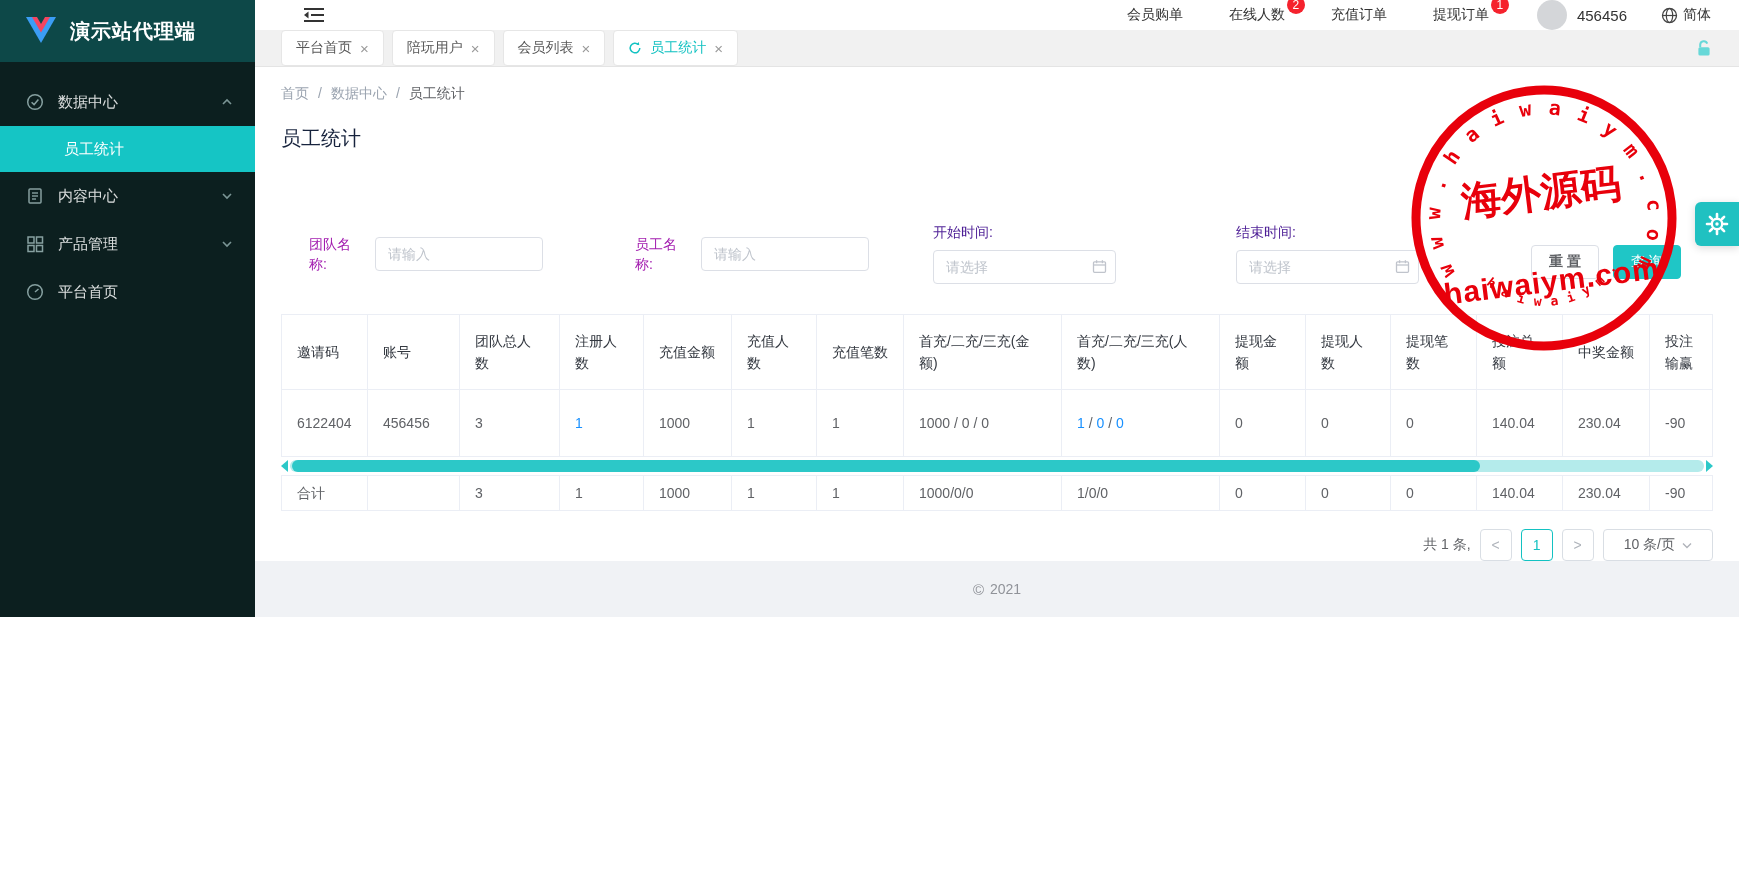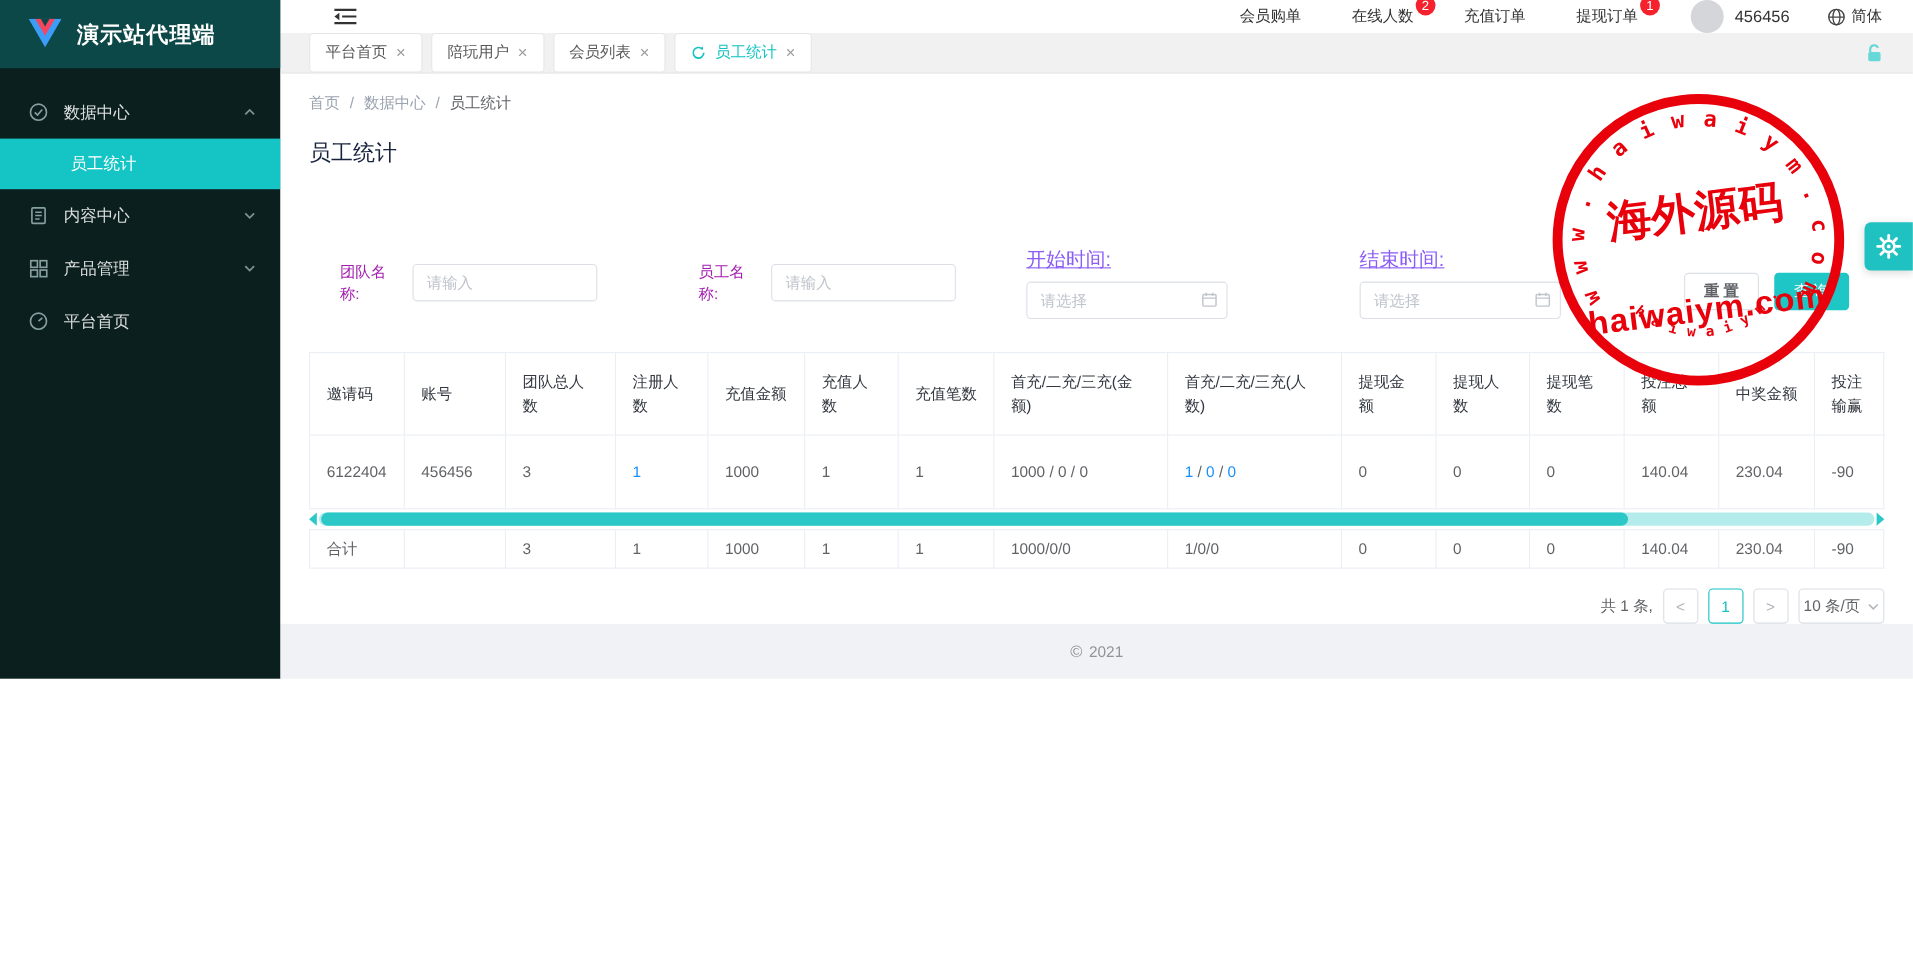--- a/index.html
+++ b/index.html
@@ -39,21 +39,21 @@
   .breadcrumb { padding-top:18px; font-size:14px; color:#9aa3af; display:flex; gap:9px; }
   .breadcrumb .last { color:#606266; }
   .page-title { margin-top:22px; font-size:20px; font-weight:500; color:#17233d; }
 
   .filter-row { margin-top:72px; display:flex; align-items:center; }
   .fgroup { display:flex; align-items:center; }
   .flabel { width:52px; font-size:14px; color:#a21caf; line-height:20px; margin-right:14px;margin-left:28px; }
   .tinput { width:168px; height:34px; border:1px solid #dcdfe6; border-radius:4px; padding:0 12px; font-size:14px; color:#333; outline:none; font-family:"Liberation Sans",sans-serif; }
   .tinput::placeholder { color:#bfc4cc; }
   .dgroup { margin-left:64px; }
-  .dlabel { font-size:18px; color:#8b5cf6; margin-bottom:8px;text-decoration:underline; }
+  .dlabel { font-size:14px; color:#4c1d95; margin-bottom:8px; }
   .dwrap { position:relative; width:183px; }
   .dinput { width:183px; height:34px; border:1px solid #dcdfe6; border-radius:4px; padding:0 30px 0 12px; font-size:14px; outline:none; font-family:"Liberation Sans",sans-serif; }
   .dinput::placeholder { color:#bfc4cc; }
   .cal { position:absolute; right:9px; top:9px; }
   .btns { margin-left:112px; display:flex; gap:14px; align-items:center; margin-top:16px; }
   .btn-reset { height:34px; padding:0 17px; background:#fff; border:1px solid #dcdfe6; border-radius:4px; font-size:14px; color:#606266; cursor:pointer; font-family:"Liberation Sans",sans-serif;font-weight:bold; }
   .btn-search { height:34px; padding:0 17px; background:#1fc6c6; border:1px solid #1fc6c6; border-radius:4px; font-size:14px; color:#fff; cursor:pointer; font-family:"Liberation Sans",sans-serif; }
 
   .tblwrap { margin-top:30px; }
   table { width:100%; border-collapse:collapse; table-layout:fixed; }
@@ -67,21 +67,21 @@
   .arr { width:0; height:0; border-top:6px solid transparent; border-bottom:6px solid transparent; }
   .arr.l { border-right:7px solid #2cc8c8; margin-right:2px; }
   .arr.r { border-left:7px solid #2cc8c8; margin-left:2px; }
   .track { flex:1; height:12px; background:#b4ebeb; border-radius:6px; position:relative; }
   .thumb { position:absolute; left:2px; top:0; height:12px; width:84%; background:#2cc8c8; border-radius:6px; cursor:pointer; }
   .sum-table td { padding:7px 15px; }
 
   .pager { margin-top:18px; display:flex; justify-content:flex-end; align-items:center; gap:9px; font-size:14px; color:#606266; }
   .pgbtn { width:32px; height:32px; border:1px solid #d9dee4; border-radius:4px; background:#fff; display:flex; align-items:center; justify-content:center; color:#aeb3ba; font-size:14px; cursor:pointer; }
   .pgbtn.cur { border-color:#13c2c2; color:#13c2c2; }
-  .psize { height:32px; border:1px solid #d9dee4; border-radius:4px; background:#fff; display:flex; align-items:center; gap:7px; padding:0 4px; color:#606266; cursor:pointer; }
+  .psize { height:32px; border:1px solid #d9dee4; border-radius:4px; background:#fff; display:flex; align-items:center; gap:7px; padding:0 20px; color:#606266; cursor:pointer; }
 
   .footer { height:114px; background:#f0f2f5; display:flex; align-items:center; justify-content:center; gap:6px; color:#909399; font-size:14px; }
 
   
   .stamp { position:absolute; left:1408px; top:82px; width:272px; height:272px; transform:rotate(-7deg); pointer-events:none; z-index:50; }
   .stamp svg { overflow:visible; }
   .gear-btn { position:absolute; right:0; top:202px; width:44px; height:44px; background:#20c1c1; border:none; border-radius:6px 0 0 6px; display:flex; align-items:center; justify-content:center; cursor:pointer; z-index:60; box-shadow:0 2px 8px rgba(0,0,0,.15); }
 </style>
 </head>
 <body>

